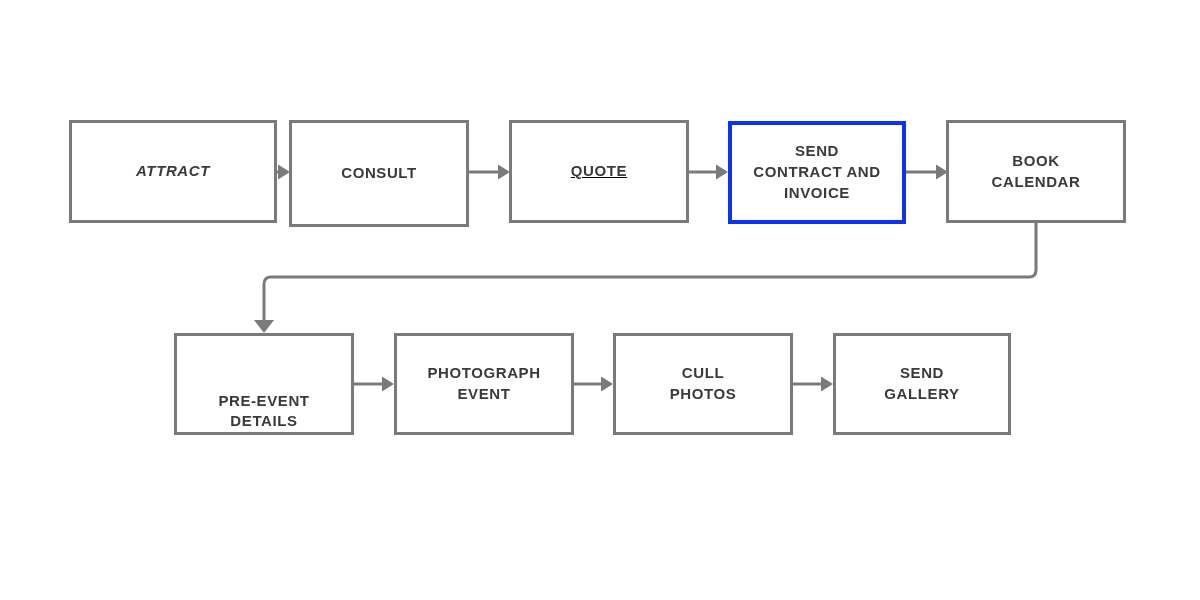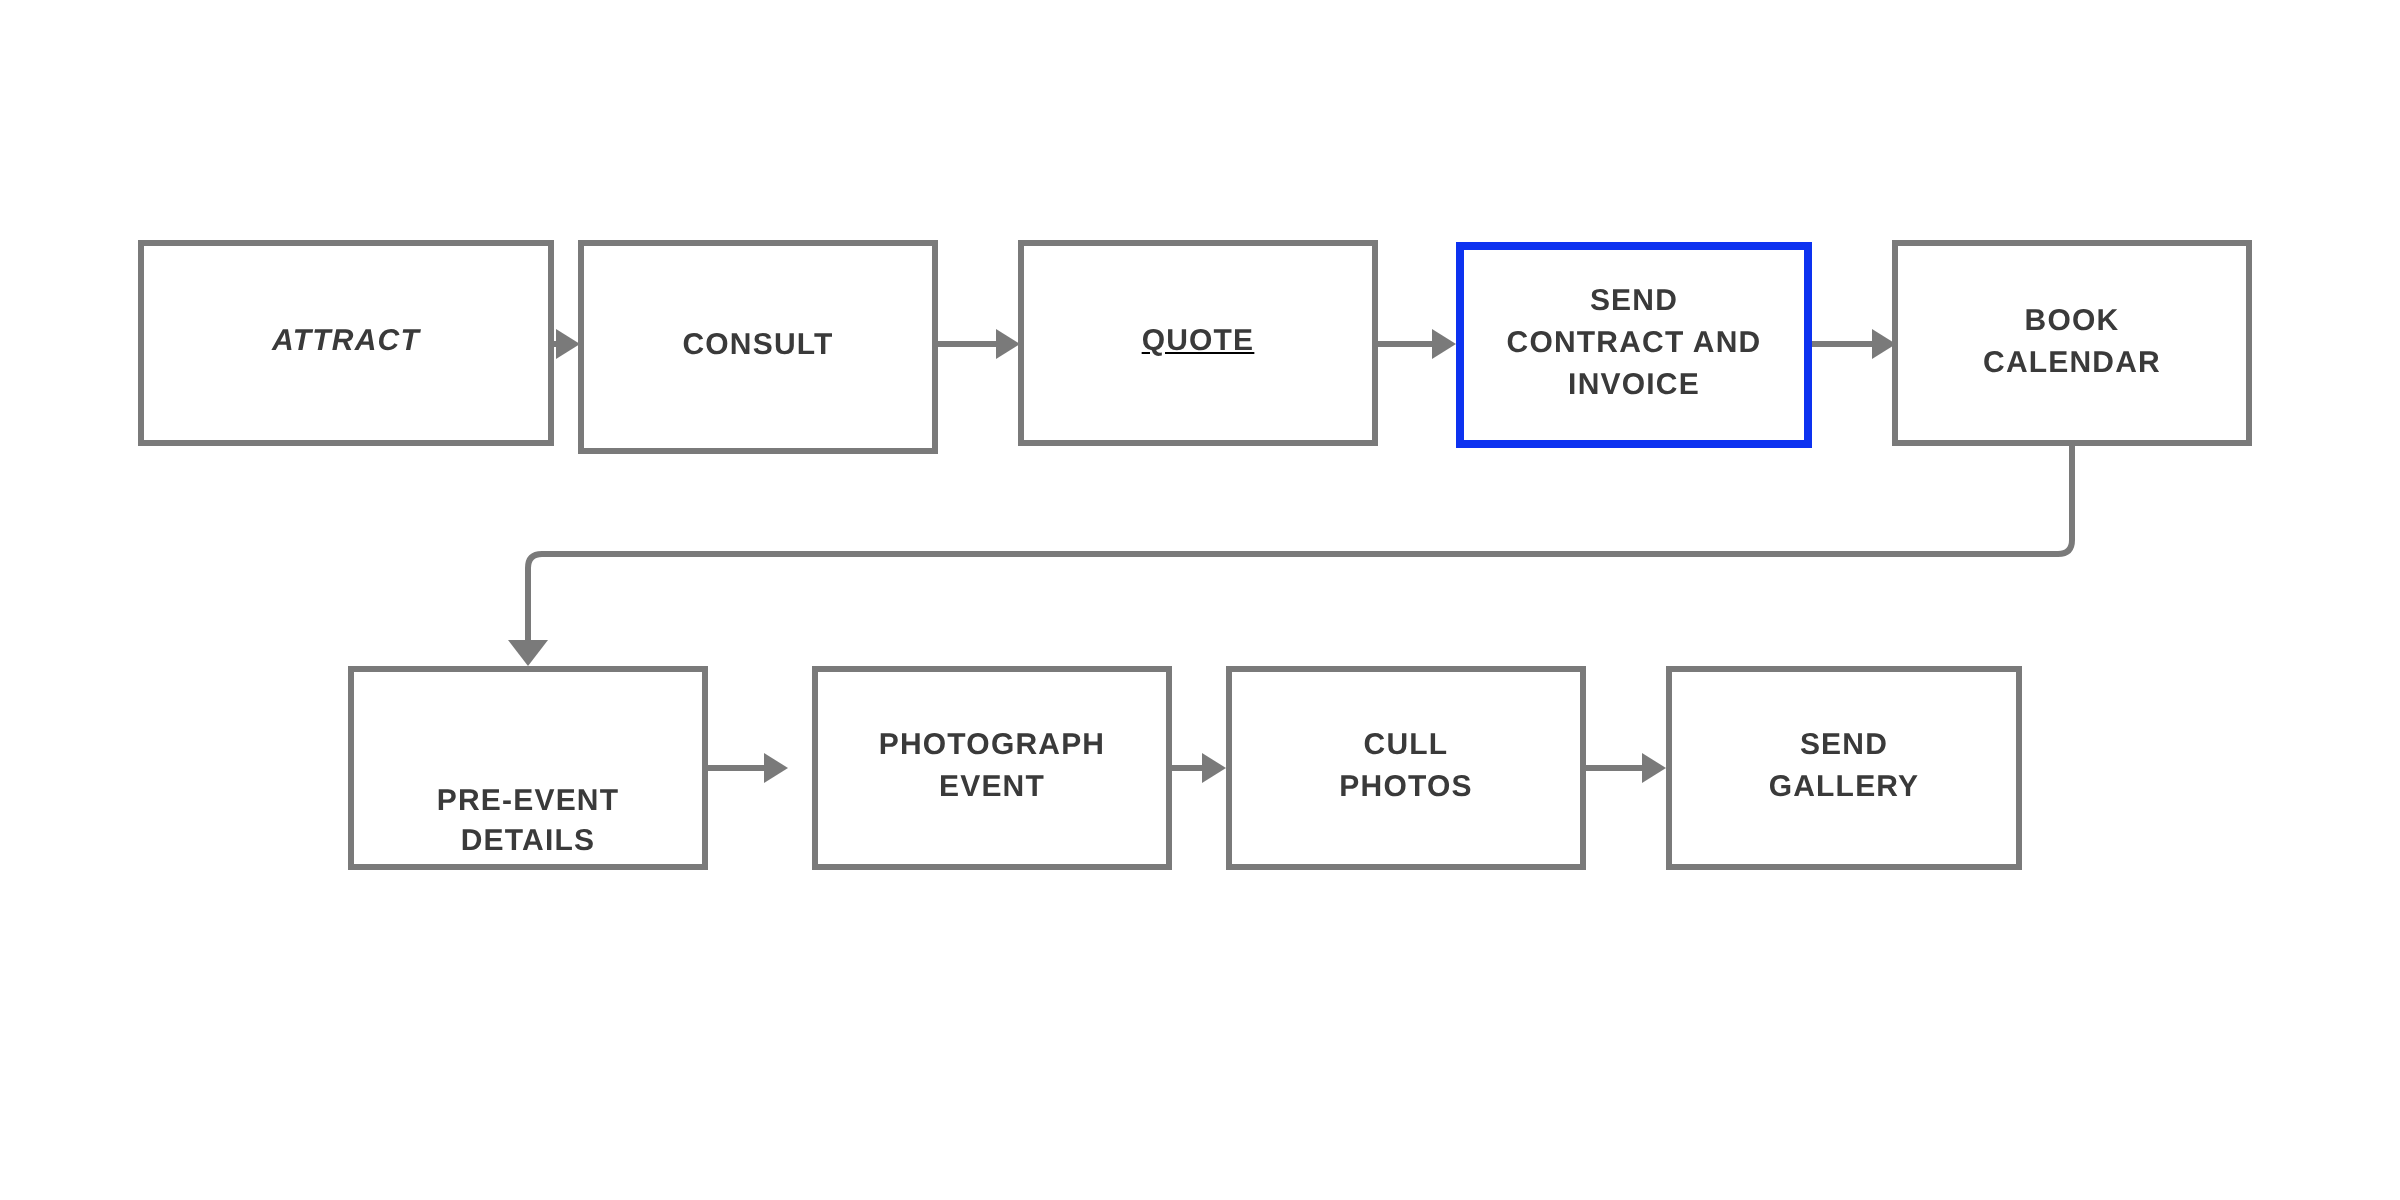--- a/index.html
+++ b/index.html
@@ -125,21 +125,21 @@
   <div class="node" style="left:946px; top:120px; width:180px; height:103px;justify-content:center;">
     <span class="node-label">BOOK
 CALENDAR</span>
   </div>
 
   <div class="node" style="left:174px; top:333px; width:180px; height:102px;align-items:flex-end;">
     <span class="node-label">PRE-EVENT
 DETAILS</span>
   </div>
 
-  <div class="node" style="left:394px; top:333px; width:180px; height:102px;margin-left:12px;">
+  <div class="node" style="left:394px; top:333px; width:180px; height:102px;">
     <span class="node-label">PHOTOGRAPH
 EVENT</span>
   </div>
 
   <div class="node" style="left:613px; top:333px; width:180px; height:102px;justify-content:center;">
     <span class="node-label">CULL
 PHOTOS</span>
   </div>
 
   <div class="node" style="left:833px; top:333px; width:178px; height:102px;">

